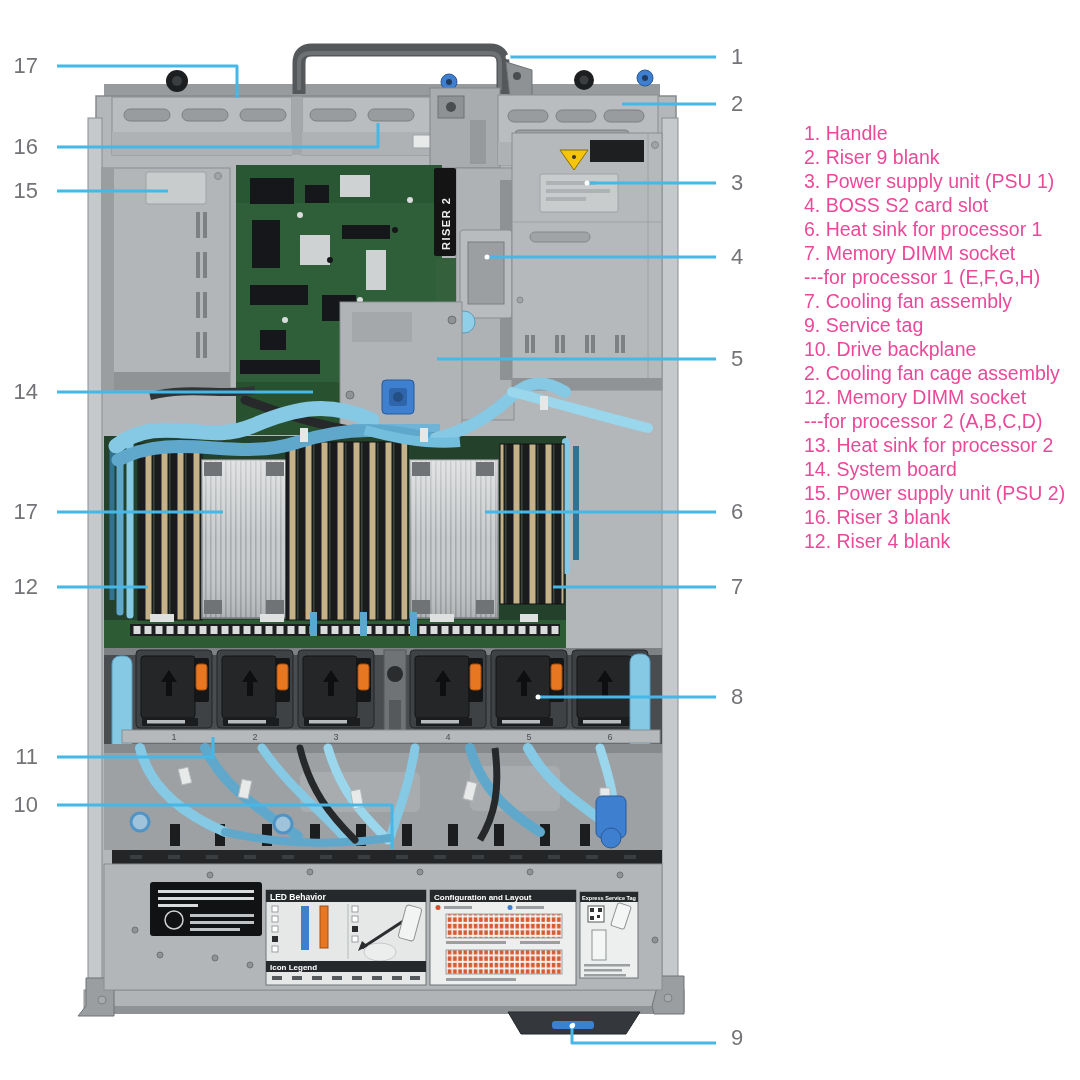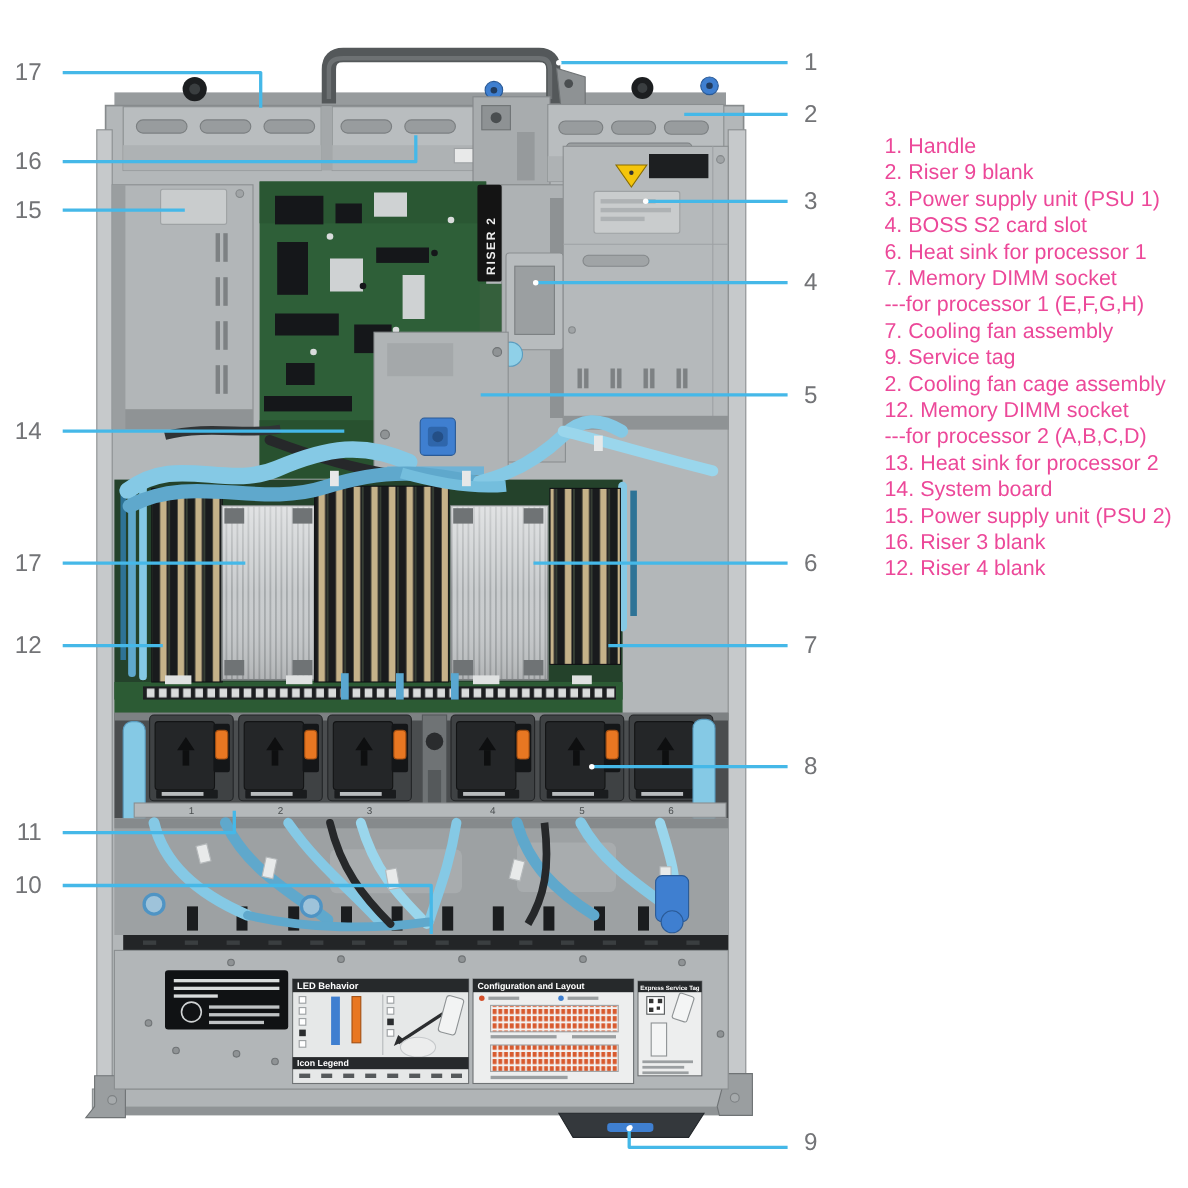--- a/index.html
+++ b/index.html
@@ -487,20 +487,21 @@
   <div class="legend">
     <div class="lline">1. Handle</div>
     <div class="lline">2. Riser 9 blank</div>
     <div class="lline">3. Power supply unit (PSU 1)</div>
     <div class="lline">4. BOSS S2 card slot</div>
     <div class="lline">6. Heat sink for processor 1</div>
     <div class="lline">7. Memory DIMM socket</div>
     <div class="lline">---for processor 1 (E,F,G,H)</div>
     <div class="lline">7. Cooling fan assembly</div>
     <div class="lline">9. Service tag</div>
+    <div class="lline">10. Drive backplane</div>
     <div class="lline">2. Cooling fan cage assembly</div>
     <div class="lline">12. Memory DIMM socket</div>
     <div class="lline">---for processor 2 (A,B,C,D)</div>
     <div class="lline">13. Heat sink for processor 2</div>
     <div class="lline">14. System board</div>
     <div class="lline">15. Power supply unit (PSU 2)</div>
     <div class="lline">16. Riser 3 blank</div>
     <div class="lline">12. Riser 4 blank</div>
   </div>
 </div>

